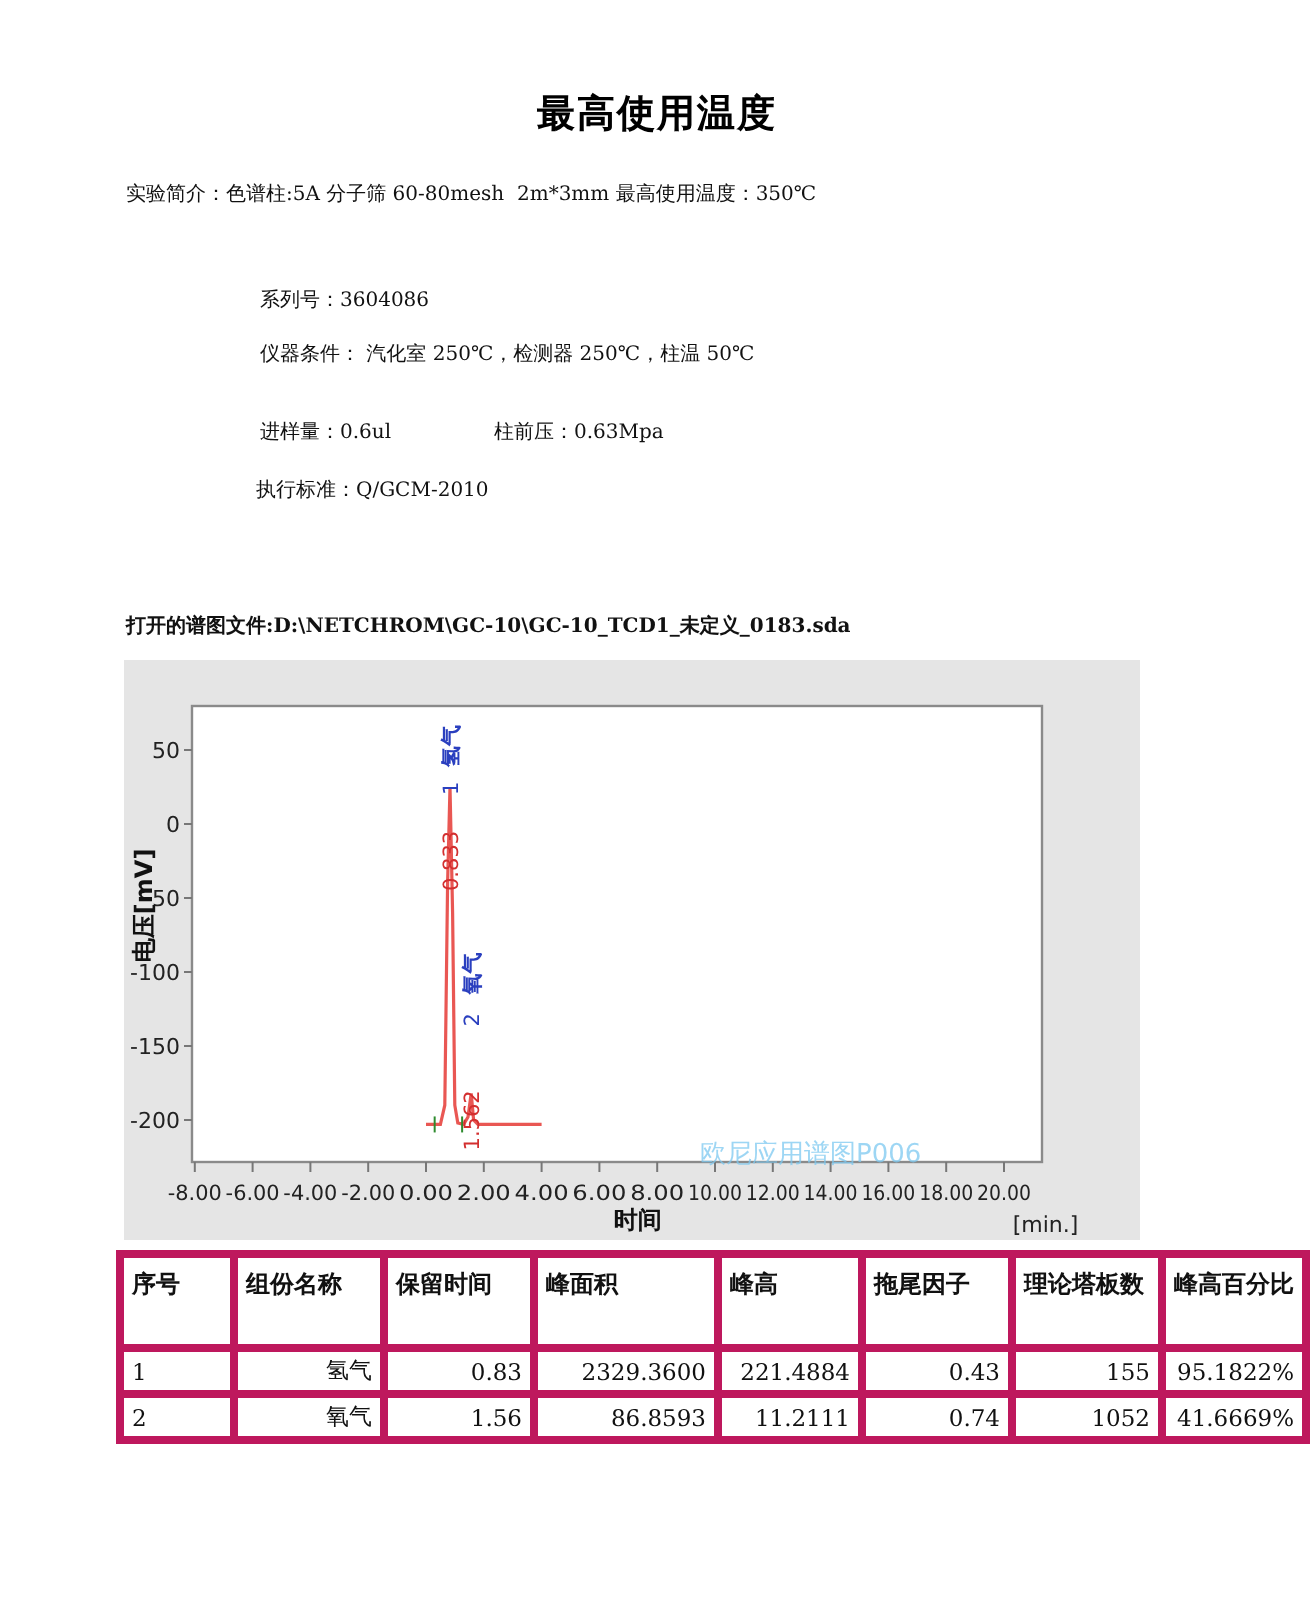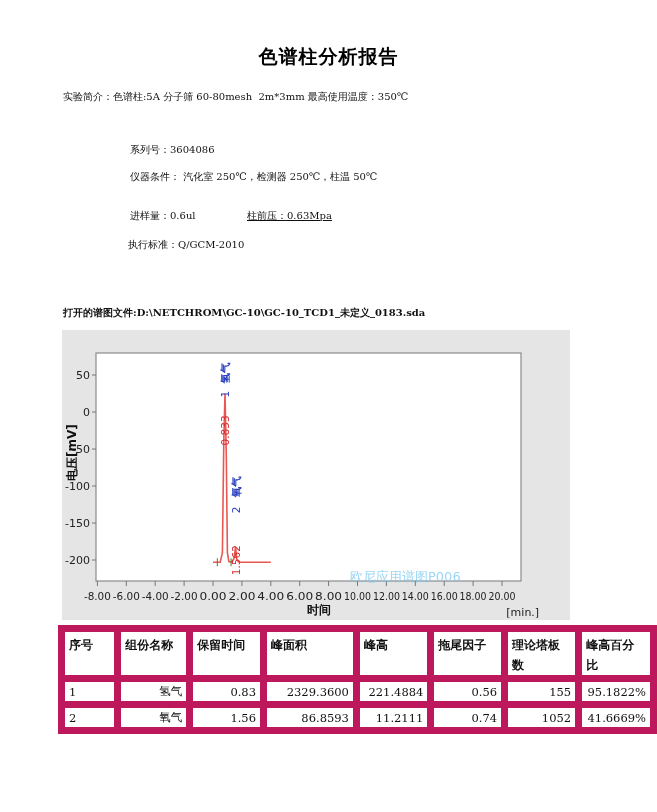--- a/index.html
+++ b/index.html
@@ -4,36 +4,36 @@
 <style>
   html, body { margin:0; padding:0; background:#ffffff; }
   body { width:657px; height:812px; position:relative; overflow:hidden;
          font-family:"DejaVu Serif", "Liberation Serif", serif; color:#111; }
   .title { position:absolute; left:0; width:657px; top:44px; text-align:center;
            font-family:"DejaVu Sans", sans-serif; font-weight:bold; font-size:19px; letter-spacing:1px; color:#000; }
   .line { position:absolute; font-size:10px; white-space:pre; color:#111; }
   .chart-wrap { position:absolute; left:62px; top:330px; width:508px; height:290px; background:#e5e5e5; }
   .chart-wrap svg { position:absolute; left:0; top:0; }
   table.results { position:absolute; left:58px; top:625px; border-collapse:collapse; font-size:11.5px; }
-  table.results td, table.results th { border:7px solid #be185d; padding:0 4px; height:19px; vertical-align:middle; }
+  table.results td, table.results th { border:4px solid #be185d; padding:0 4px; height:19px; vertical-align:middle; }
   table.results th { font-family:"DejaVu Sans", sans-serif; font-weight:bold; text-align:left; vertical-align:top;
                      height:40px; padding-top:3px; line-height:20px; font-size:12px; }
   .r { text-align:right; }
   .l { text-align:left; }
 </style>
 </head>
 <body>
 
-<div class="title">色谱柱分析报告</div>
+<div class="title">最高使用温度</div>
 
 <div class="line" style="left:63px; top:90px;">实验简介：色谱柱:5A 分子筛 60-80mesh  2m*3mm 最高使用温度：350℃</div>
 <div class="line" style="left:130px; top:143px;">系列号：3604086</div>
 <div class="line" style="left:130px; top:170px;">仪器条件： 汽化室 250℃，检测器 250℃，柱温 50℃</div>
 <div class="line" style="left:130px; top:209px;">进样量：0.6ul</div>
-<div class="line" style="left:247px; top:209px;text-decoration:underline;">柱前压：0.63Mpa</div>
+<div class="line" style="left:247px; top:209px;">柱前压：0.63Mpa</div>
 <div class="line" style="left:128px; top:238px;">执行标准：Q/GCM-2010</div>
 <div class="line" style="left:63px; top:306px;font-weight:bold;">打开的谱图文件:D:\NETCHROM\GC-10\GC-10_TCD1_未定义_0183.sda</div>
 
 <div class="chart-wrap">
   <svg id="chart-svg" width="508" height="290" xmlns="http://www.w3.org/2000/svg">
       <rect x="34" y="23" width="425" height="228" fill="#ffffff" stroke="#8a8a8a" stroke-width="1.2"></rect>
       <line x1="30" y1="45" x2="34" y2="45" stroke="#777" stroke-width="1"></line>
       <text x="28" y="49" text-anchor="end" font-size="11" fill="#222" font-family="DejaVu Sans, sans-serif" transform="scale(1,1)">50</text>
       <line x1="30" y1="82" x2="34" y2="82" stroke="#777" stroke-width="1"></line>
       <text x="28" y="86" text-anchor="end" font-size="11" fill="#222" font-family="DejaVu Sans, sans-serif" transform="scale(1,1)">0</text>
@@ -104,21 +104,21 @@
       <th style="width:60px">峰高百分比</th>
     </tr>
   </thead>
   <tbody>
     <tr>
       <td class="l">1</td>
       <td class="r">氢气</td>
       <td class="r">0.83</td>
       <td class="r">2329.3600</td>
       <td class="r">221.4884</td>
-      <td class="r">0.56</td>
+      <td class="r">0.43</td>
       <td class="r">155</td>
       <td class="r">95.1822%</td>
     </tr>
     <tr>
       <td class="l">2</td>
       <td class="r">氧气</td>
       <td class="r">1.56</td>
       <td class="r">86.8593</td>
       <td class="r">11.2111</td>
       <td class="r">0.74</td>

